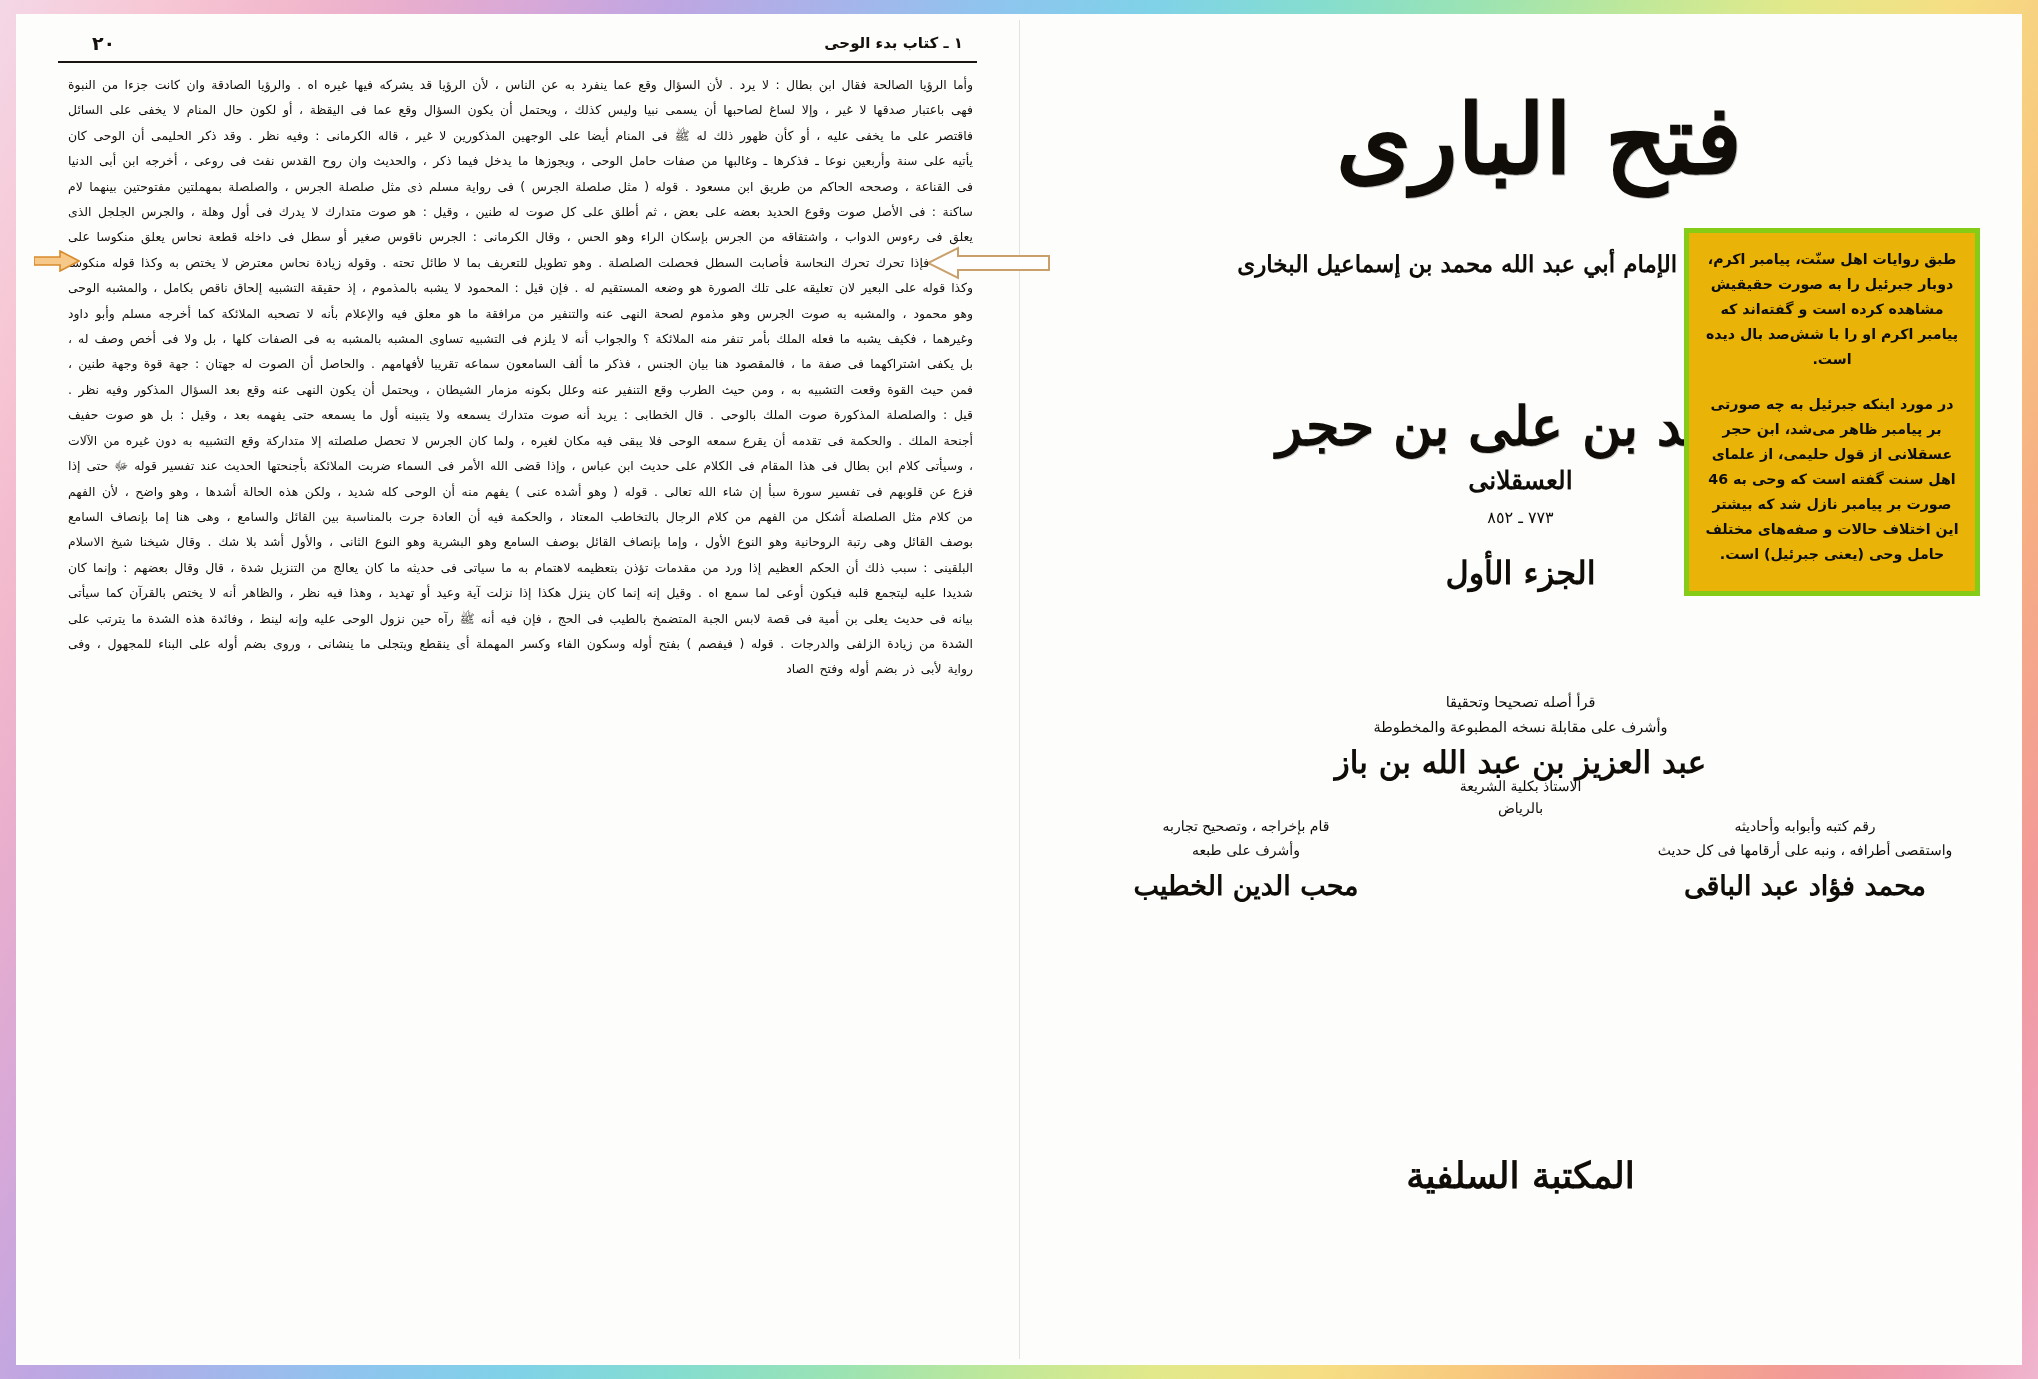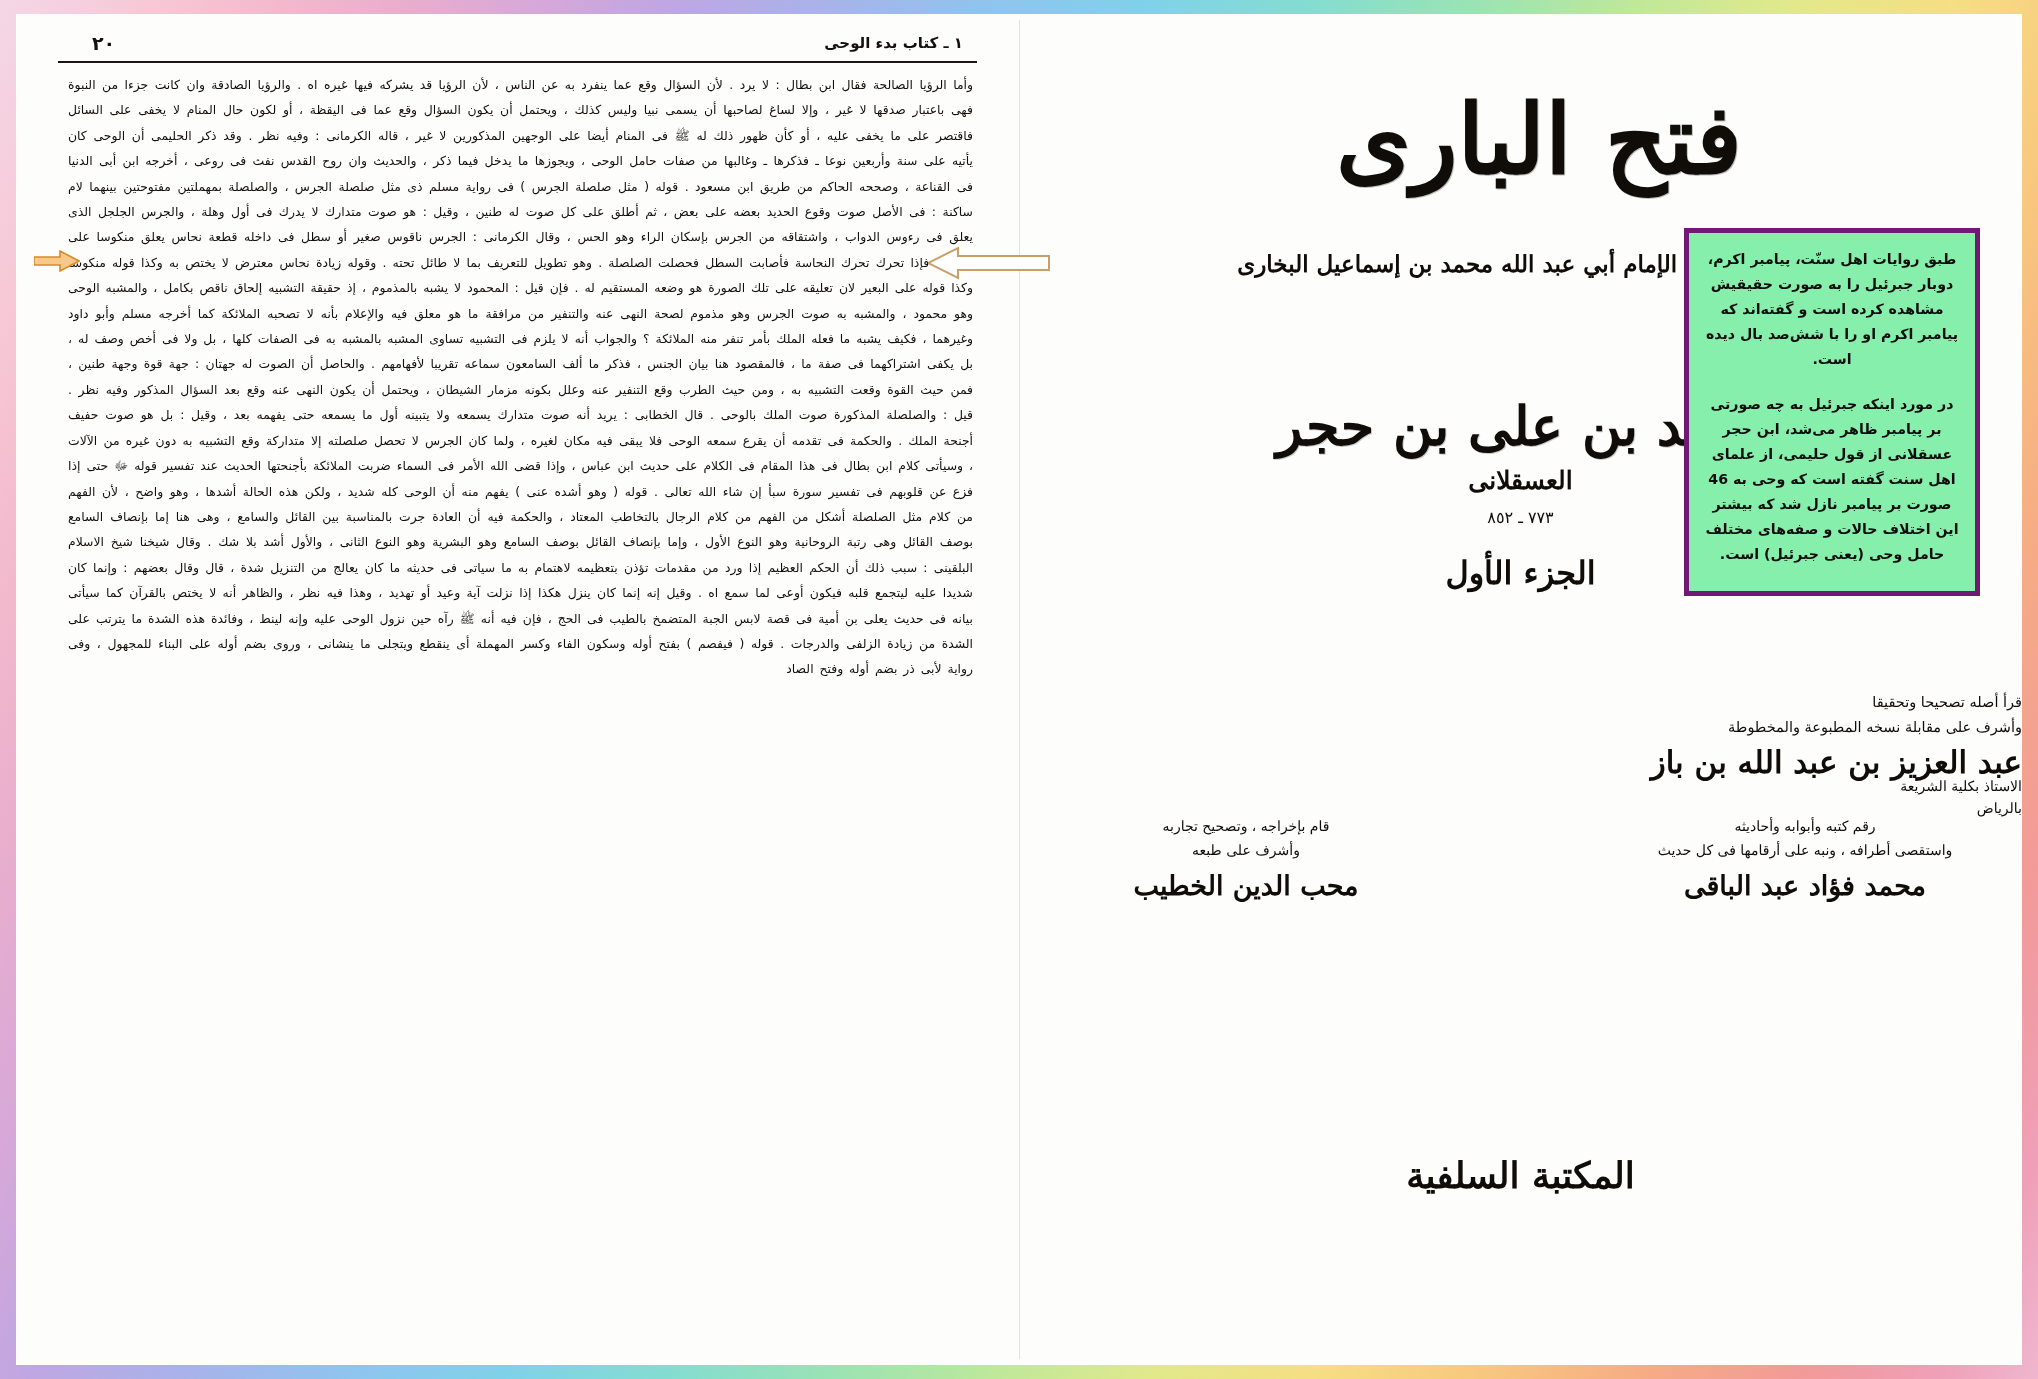--- a/index.html
+++ b/index.html
@@ -192,21 +192,21 @@
     font-family: "DejaVu Serif", "Liberation Serif", serif;
     font-size: 32px;
     font-weight: bold;
     letter-spacing: -1px;
   }
 
   .rp-credit-block {
     position: absolute;
     top: 676px;
     left: 0; right: 0;
-    text-align: right;
+    text-align: center;
     font-family: "DejaVu Serif", "Liberation Serif", serif;
     font-size: 14.5px;
     line-height: 25px;
   }
   .rp-reviewer-name {
     margin-top: 10px;
     font-size: 31px;
     font-weight: bold;
     letter-spacing: -1.5px;
   }
@@ -244,22 +244,22 @@
   }
 
   
   .note-box {
     position: absolute;
     left: 1668px;
     top: 214px;
     width: 296px;
     min-height: 368px;
     box-sizing: border-box;
-    border: 5px solid #701a75;
-    background: #86efac;
+    border: 5px solid #84cc16;
+    background: #eab308;
     padding: 14px 14px 16px 14px;
     direction: rtl;
     text-align: center;
     font-family: "DejaVu Sans", "Liberation Sans", sans-serif;
     font-size: 14.2px;
     line-height: 25px;
     color: #0d0d0d;
     font-weight: bold;
   }
   .note-box p { margin: 0 0 20px 0; }

